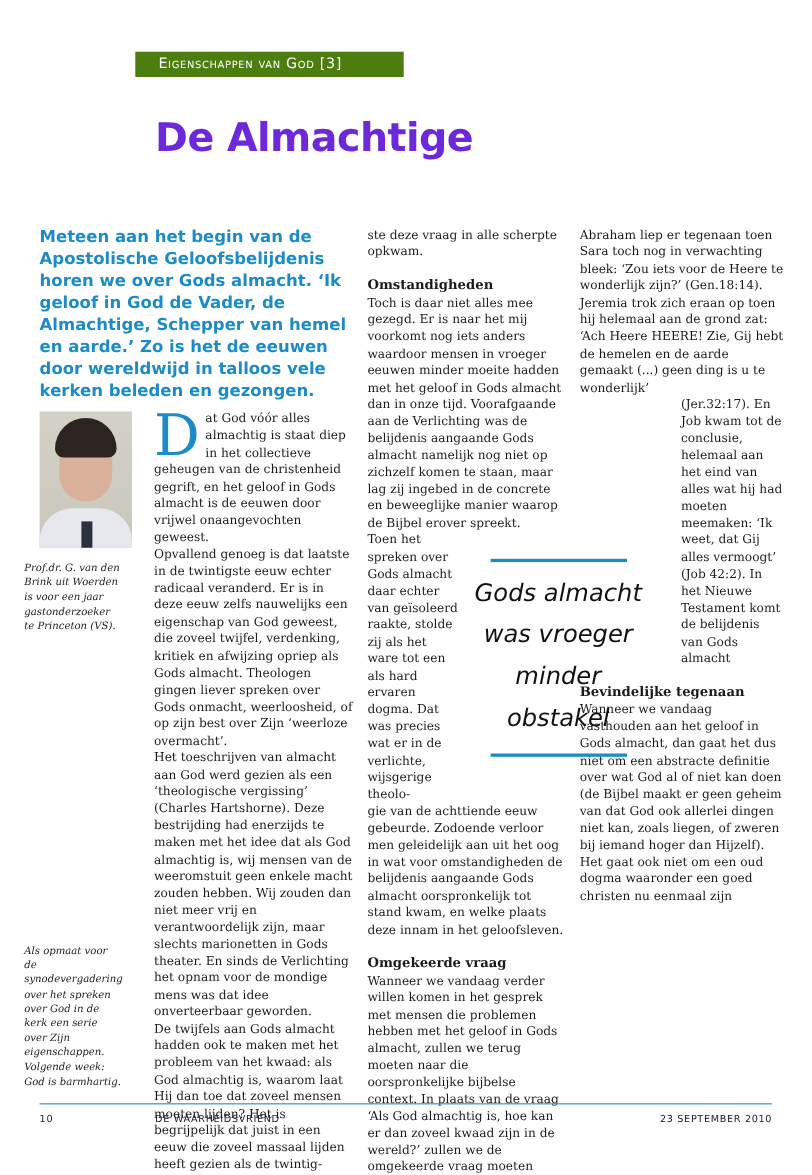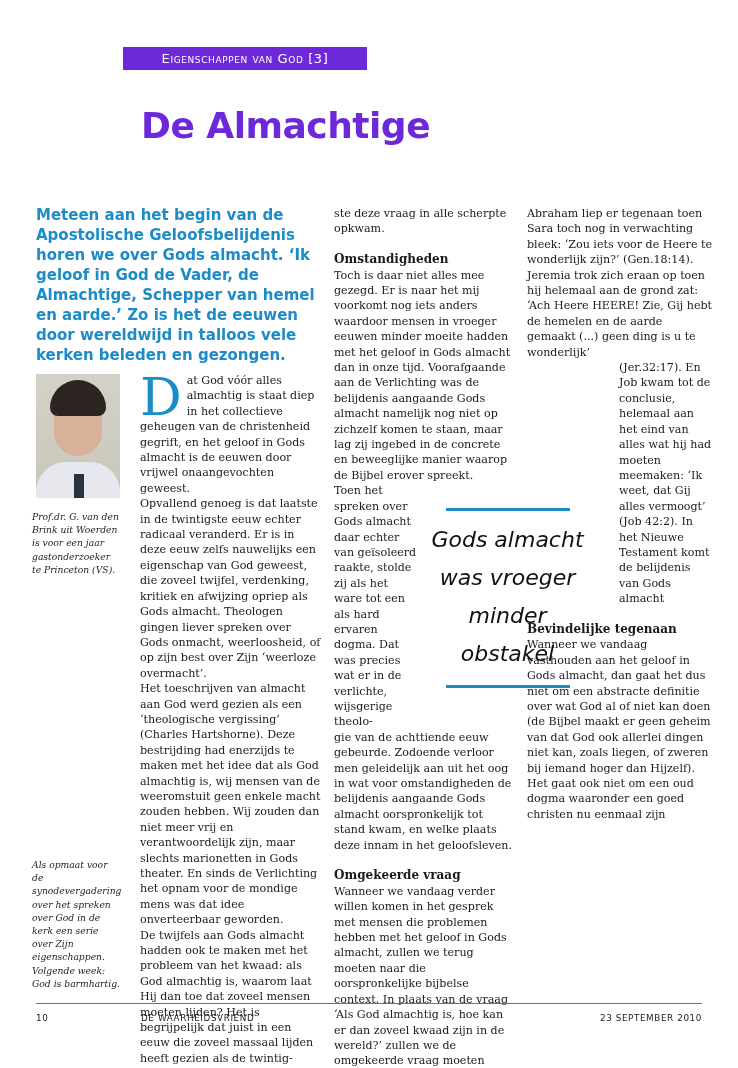--- a/index.html
+++ b/index.html
@@ -1,32 +1,32 @@
 <!DOCTYPE html>
 <html><head>
 <meta charset="utf-8">
 <style>
   html, body { margin: 0; padding: 0; background: #ffffff; }
   body { width: 738px; height: 1068px; position: relative; overflow: hidden;
          font-family: "DejaVu Serif", "Liberation Serif", serif; color: #1a1a1a; }
   .kicker { position: absolute; left: 123px; top: 47px; width: 244px; height: 23px;
-            background: #6d28d9; color: #fff; font-family: "DejaVu Sans", sans-serif;
-            font-size: 13px; letter-spacing: 0.6px; line-height: 23px; box-sizing: border-box;
-            font-variant: small-caps; text-align: center; }
+            background: #4d7c0f; color: #fff; font-family: "DejaVu Sans", sans-serif;
+            font-size: 13px; letter-spacing: 0.6px; line-height: 23px; padding-left: 21px; box-sizing: border-box;
+            font-variant: small-caps; }
   .title { position: absolute; left: 141px; top: 105px; font-family: "DejaVu Sans", sans-serif;
            font-weight: bold; font-size: 36px; color: #6d28d9; letter-spacing: -0.5px; margin: 0; }
   .lead { position: absolute; left: 36px; top: 205px; width: 288px; font-family: "DejaVu Sans", sans-serif;
           font-weight: bold; font-size: 15px; line-height: 20px; color: #1b8cc8; margin: 0; }
   .photo { position: absolute; left: 36px; top: 374px; width: 84px; height: 124px;
            background: linear-gradient(#d4d2c8, #c9c6bb); overflow: hidden; }
   .photo .hair { position: absolute; left: 14px; top: 6px; width: 56px; height: 36px; background: #2b2420; border-radius: 28px 28px 8px 8px; }
   .photo .face { position: absolute; left: 18px; top: 18px; width: 48px; height: 64px; background: #d9b09a; border-radius: 22px 22px 26px 26px; }
   .photo .shirt { position: absolute; left: 0; top: 88px; width: 84px; height: 40px; background: #e6e8ee; border-radius: 30px 30px 0 0; }
   .photo .tie { position: absolute; left: 38px; top: 100px; width: 10px; height: 28px; background: #2a3140; }
-  .caption { position: absolute; left: 32px; width: 88px; font-family: "DejaVu Serif", serif; font-style: italic;
+  .caption { position: absolute; left: 22px; width: 88px; font-family: "DejaVu Serif", serif; font-style: italic;
              font-size: 9.2px; line-height: 13.2px; color: #222; margin: 0; }
   .cap1 { top: 510px; }
   .cap2 { top: 858px; }
   .col { position: absolute; font-size: 11.1px; line-height: 15.4px; color: #1a1a1a; }
   .col p { margin: 0; }
   .col h3 { margin: 0; font-size: 12px; line-height: 15.4px; font-weight: bold; }
   .col .gap { height: 15.4px; }
   .col1 { left: 140px; top: 373px; width: 182px; }
   .col2 { left: 334px; top: 206px; width: 182px; }
   .col3 { left: 527px; top: 206px; width: 186px; }

